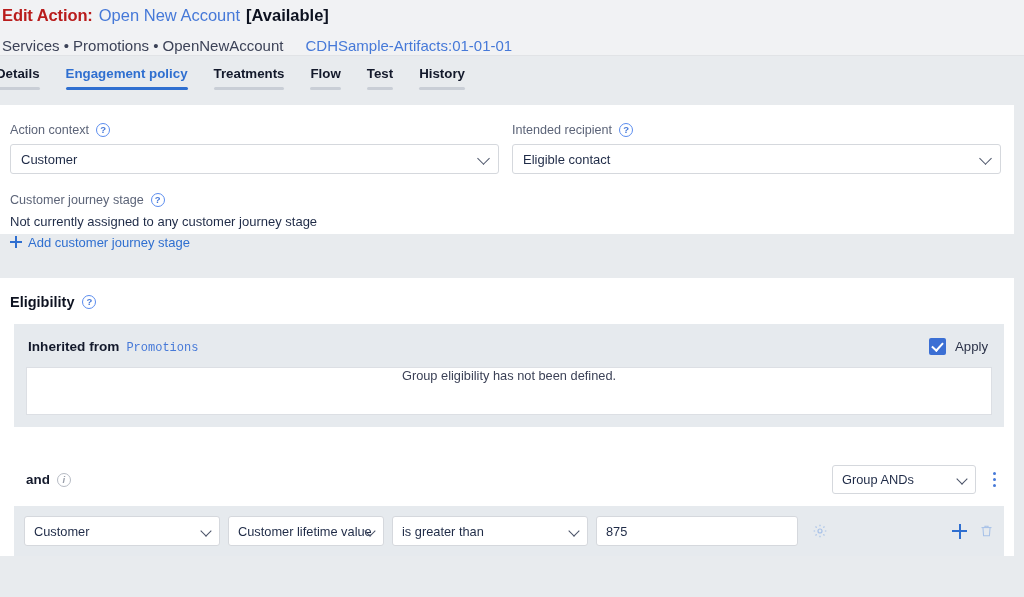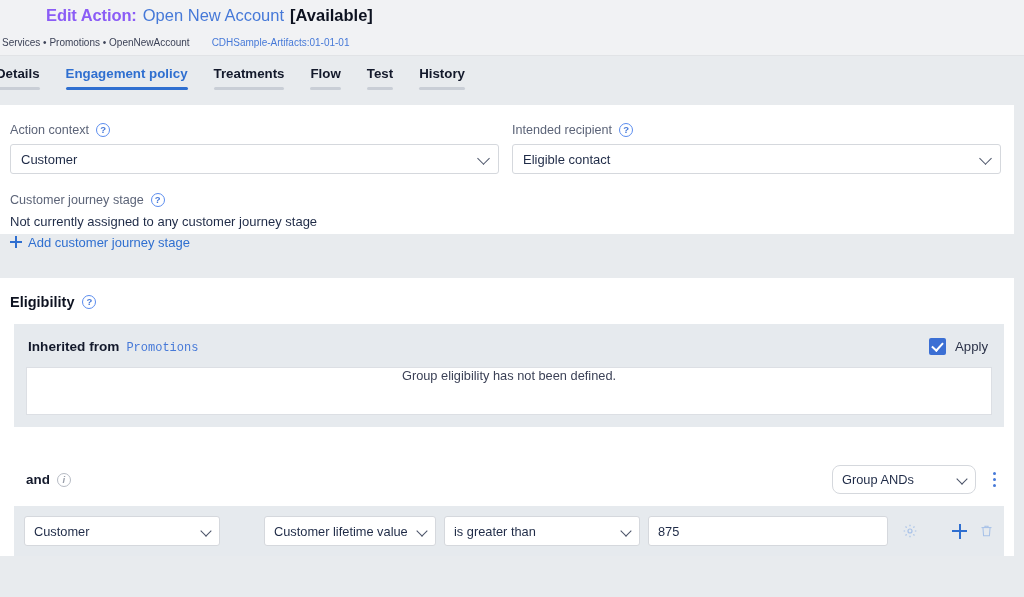--- a/index.html
+++ b/index.html
@@ -21,29 +21,29 @@
     padding: 6px 0 0 0;
     border-bottom: 1px solid #e1e3e6;
     position: relative;
   }
   .title-row {
     display: flex; align-items: baseline;
     padding: 0 0 0 2px;
     white-space: nowrap;
     height: 26px;
   }
-  .title-label { font-size: 16.5px; font-weight: bold; color: #8b5cf6; letter-spacing: -0.1px; margin-left: 44px; }
+  .title-label { font-size: 16.5px; font-weight: bold; color: #b91c1c; letter-spacing: -0.1px; }
   .title-name { font-size: 16.5px; color: #4679d8; margin-left: 6px; font-weight: normal; }
   .title-status { font-size: 16.5px; font-weight: bold; color: #0d1220; margin-left: 6px; }
 
   .crumb-row {
     display: flex; align-items: baseline;
     padding: 5px 0 0 2px;
     white-space: nowrap;
-    font-size: 10px;
+    font-size: 15px;
     text-align: center;
   }
   .crumb-path { color: #3c4257; }
   .crumb-version { color: #4679d8; margin-left: 22px; }
 
   
   .tabbar {
     background: #e8ebee;
     height: 49px;
     display: flex;
@@ -180,21 +180,21 @@
   .infoicon {
     display: inline-flex; align-items: center; justify-content: center;
     width: 14px; height: 14px; border-radius: 50%;
     border: 1.2px solid #b6bbc4; color: #9aa0ab;
     font-size: 9.5px; line-height: 1; font-style: italic; font-weight: bold;
     cursor: pointer;
   }
   .head-right { display: flex; align-items: center; gap: 10px; }
   .group-select {
     position: relative; width: 144px; height: 29px;
-    border: 1px solid #d5d8dd; border-radius: 8px; background: #fff;
+    border: 1px solid #d5d8dd; border-radius: 3px; background: #fff;
     display: flex; align-items: center; padding: 0 28px 0 9px;
     font-size: 12.8px; color: #1f2b47; cursor: pointer;
   }
   .kebab {
     width: 16px; display: flex; flex-direction: column; align-items: center; gap: 3px;
     cursor: pointer; padding: 2px 0;
   }
   .kebab span { width: 3px; height: 3px; border-radius: 50%; background: #4679d8; display: block; }
 
   .cond-row {
@@ -203,24 +203,24 @@
     padding: 10px 2px 10px 10px;
     gap: 8px;
   }
   .cond-select {
     position: relative; height: 30px;
     border: 1px solid #d5d8dd; border-radius: 3px; background: #fff;
     display: flex; align-items: center; padding: 0 26px 0 9px;
     font-size: 12.8px; color: #1f2b47; cursor: pointer; white-space: nowrap;
   }
   .w1 { width: 196px; }
-  .w2 { width: 172px; margin-left: 36px; }
+  .w2 { width: 156px; }
   .w3 { width: 196px; }
   .cond-input {
-    width: 240px; height: 30px;
+    width: 202px; height: 30px;
     border: 1px solid #d5d8dd; border-radius: 3px; background: #fff;
     padding: 0 9px; font-size: 12.8px; color: #1f2b47;
     font-family: "Liberation Sans", sans-serif;
   }
   .caret-sm {
     position: absolute; right: 9px; top: 50%;
     width: 8px; height: 8px; margin-top: -4.5px;
     border-right: 1.5px solid #4a5368; border-bottom: 1.5px solid #4a5368;
     transform: rotate(45deg);
   }

